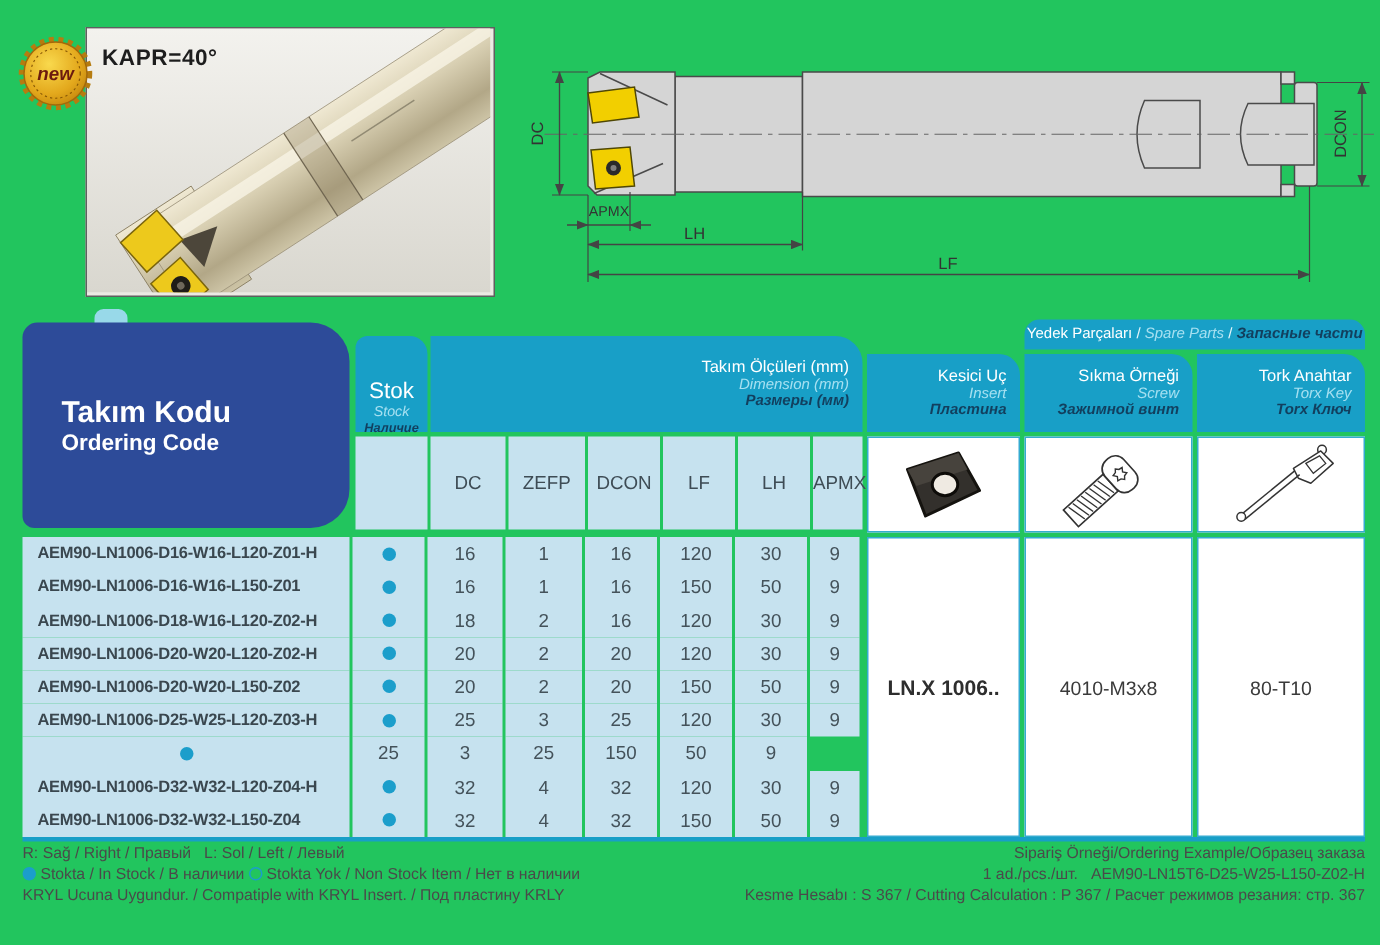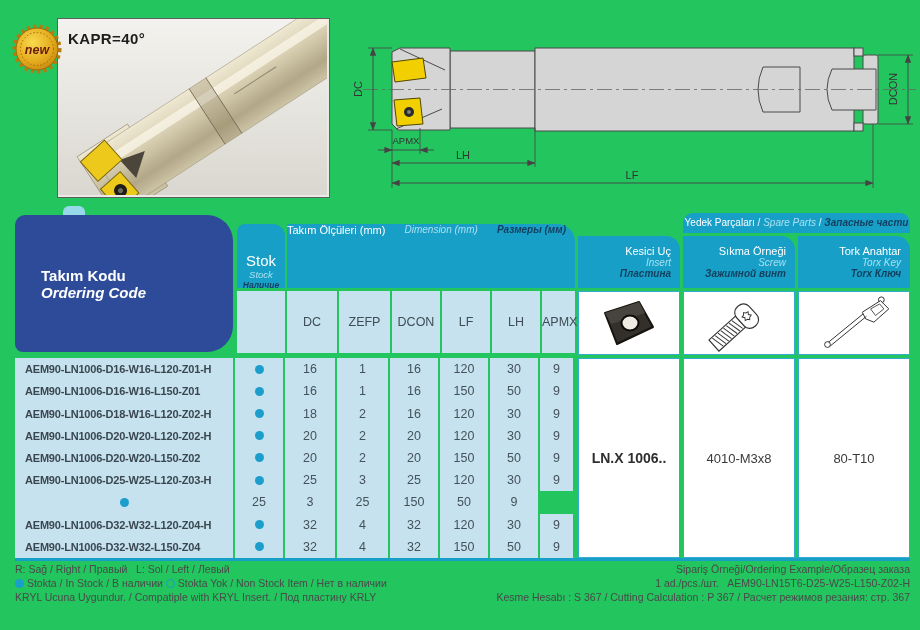--- a/index.html
+++ b/index.html
@@ -14,33 +14,33 @@
   
   .teal{background:#189fc7;color:#fff;}
   .hdr3 .l1{font-size:11px;color:#ffffff;}
   .hdr3 .l2{font-size:10px;color:#a6e0f1;font-style:italic;}
   .hdr3 .l3{font-size:10px;color:#123f5e;font-style:italic;font-weight:bold;}
   .rt{text-align:right;padding-right:9px;}
   .ctr{text-align:center;}
   #blue-box{left:15px;top:215px;width:218px;height:137px;background:#2d4b99;
             border-radius:10px 26px 26px 8px;display:flex;flex-direction:column;
             justify-content:center;padding-left:26px;box-sizing:border-box;}
-  #blue-box .t1{font-size:15px;font-weight:bold;color:#fff;}
-  #blue-box .t2{font-size:15px;font-weight:bold;font-style:italic;color:#fff;}
+  #blue-box .t1{font-size:20px;font-weight:bold;color:#fff;}
+  #blue-box .t2{font-size:15px;font-weight:bold;color:#fff;}
   #blue-box .t3{font-size:13.5px;font-style:italic;color:#b9c7e8;}
   #tab-square{left:44px;top:220px;width:48px;height:52px;background:#14a0c8;border-radius:10px;}
   #tab-notch{left:63px;top:206px;width:22px;height:28px;background:#98d9e9;border-radius:6px;}
 
   #stok-hdr{left:237px;top:224px;width:48px;height:64px;border-radius:8px 12px 0 0;
             display:flex;flex-direction:column;justify-content:center;}
   #stok-hdr .l1{font-size:15px;margin-top:29px;}
   #stok-hdr .l2{font-size:9.5px;}
   #stok-hdr .l3{font-size:8.5px;}
   #dim-hdr{left:287px;top:224px;width:288px;height:64px;border-radius:0 18px 0 0;
-           display:flex;flex-direction:row;justify-content:space-between;box-sizing:border-box;}
+           display:flex;flex-direction:column;justify-content:center;box-sizing:border-box;}
   #spare-hdr{left:683px;top:213px;width:227px;height:20px;border-radius:10px 10px 0 0;
              font-size:10px;line-height:20px;}
   #spare-hdr .sep{color:#e8f6fb;}
   .colhdr{top:236px;height:52px;border-radius:0 14px 0 0;display:flex;flex-direction:column;
           justify-content:center;box-sizing:border-box;}
   #insert-hdr{left:578px;width:102px;}
   #screw-hdr{left:683px;width:112px;}
   #torx-hdr{left:798px;width:112px;}
 
   

